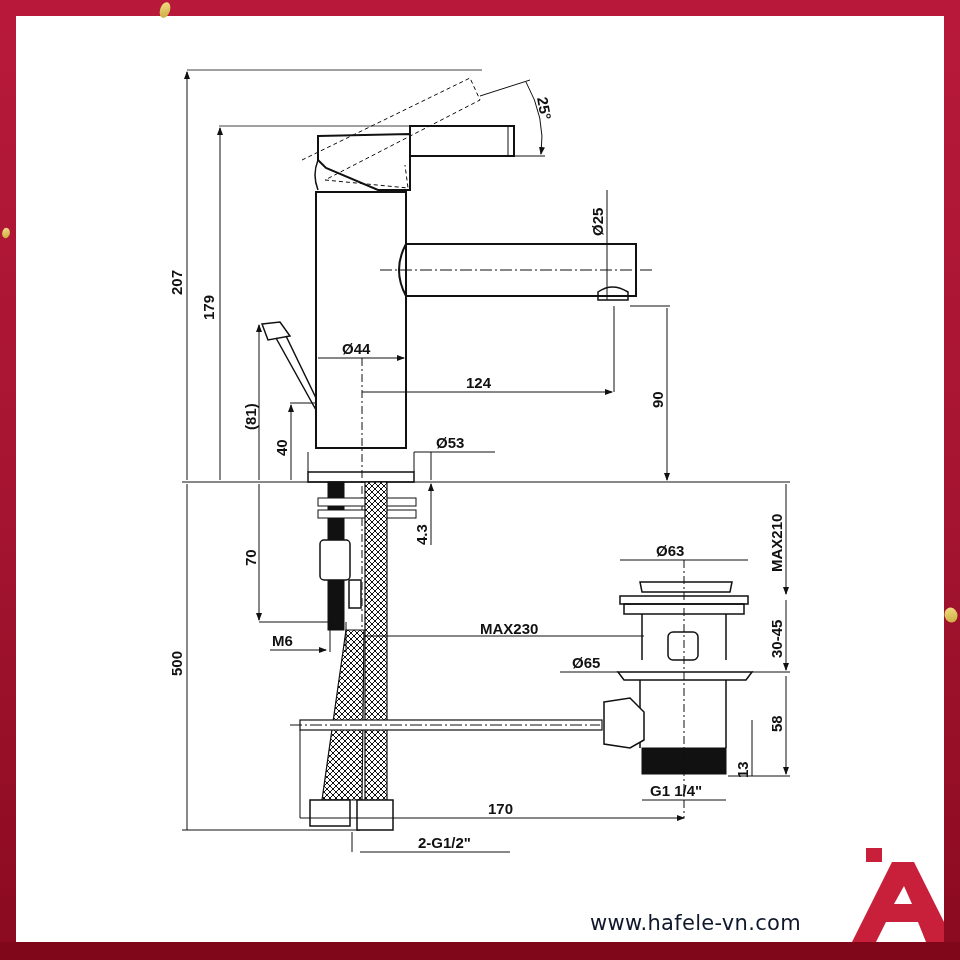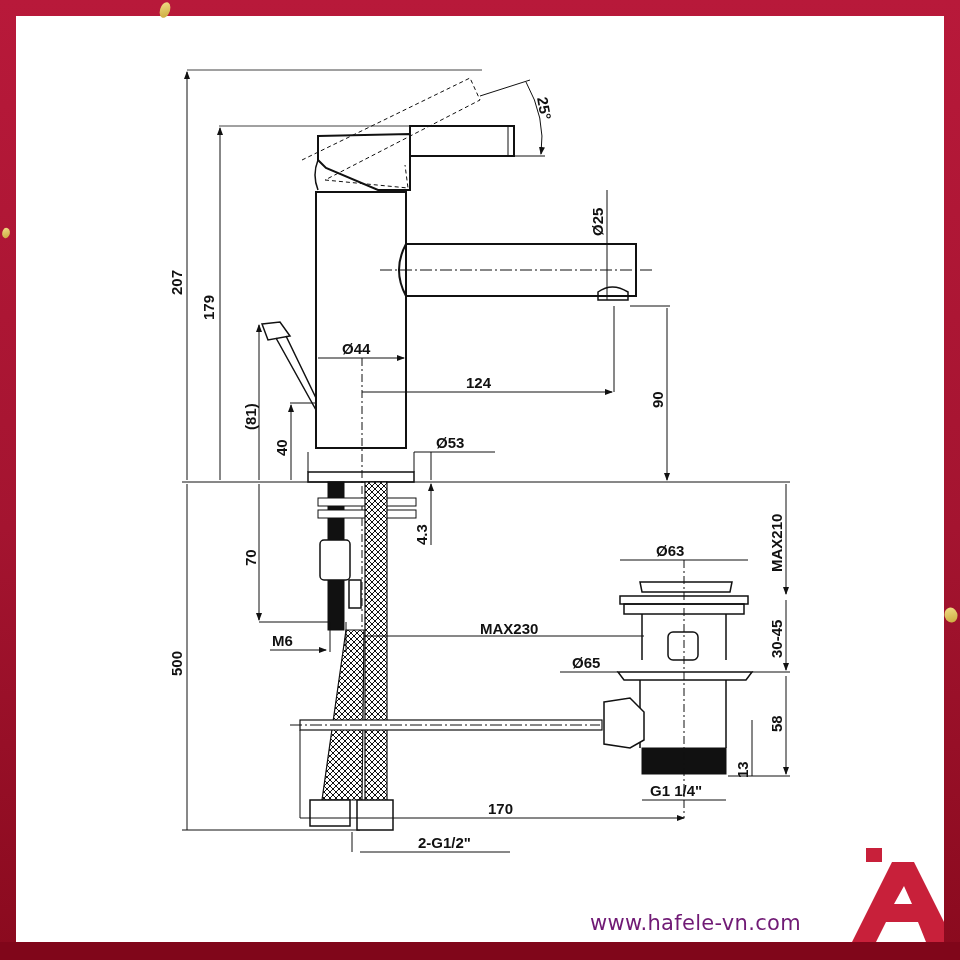--- a/index.html
+++ b/index.html
@@ -5,21 +5,21 @@
   html, body { margin: 0; padding: 0; }
   body { width: 960px; height: 960px; position: relative; overflow: hidden;
          background: linear-gradient(180deg, #b8193a 0%, #a41430 55%, #8a0a1e 100%);
          font-family: "Liberation Sans", sans-serif; }
   .panel { position: absolute; left: 16px; top: 16px; width: 928px; height: 926px; background: #ffffff; }
   .bottom-band { position: absolute; left: 0; top: 942px; width: 960px; height: 18px; background: #80061a; }
   .confetti { position: absolute; width: 10px; height: 16px; background: linear-gradient(135deg, #f3e08a, #c9a83a);
               border-radius: 40% 60% 40% 60%; transform: rotate(30deg); }
   svg.drawing { position: absolute; left: 0; top: 0; }
   .lbl { font-family: "Liberation Sans", sans-serif; font-weight: bold; font-size: 15px; fill: #111; }
-  .website { position: absolute; left: 590px; top: 911px; font-size: 21px; color: #701a75;
+  .website { position: absolute; left: 590px; top: 911px; font-size: 21px; color: #0f172a;
              font-family: "DejaVu Sans", sans-serif; letter-spacing: 0.3px; }
   .logo { position: absolute; left: 852px; top: 842px; width: 92px; height: 100px; }
 </style>
 </head>
 <body>
 
 <div class="panel"></div>
 <div class="bottom-band"></div>
 <div class="confetti" style="left:160px;top:2px;"></div>
 <div class="confetti" style="left:2px;top:228px;width:8px;height:10px;"></div>

